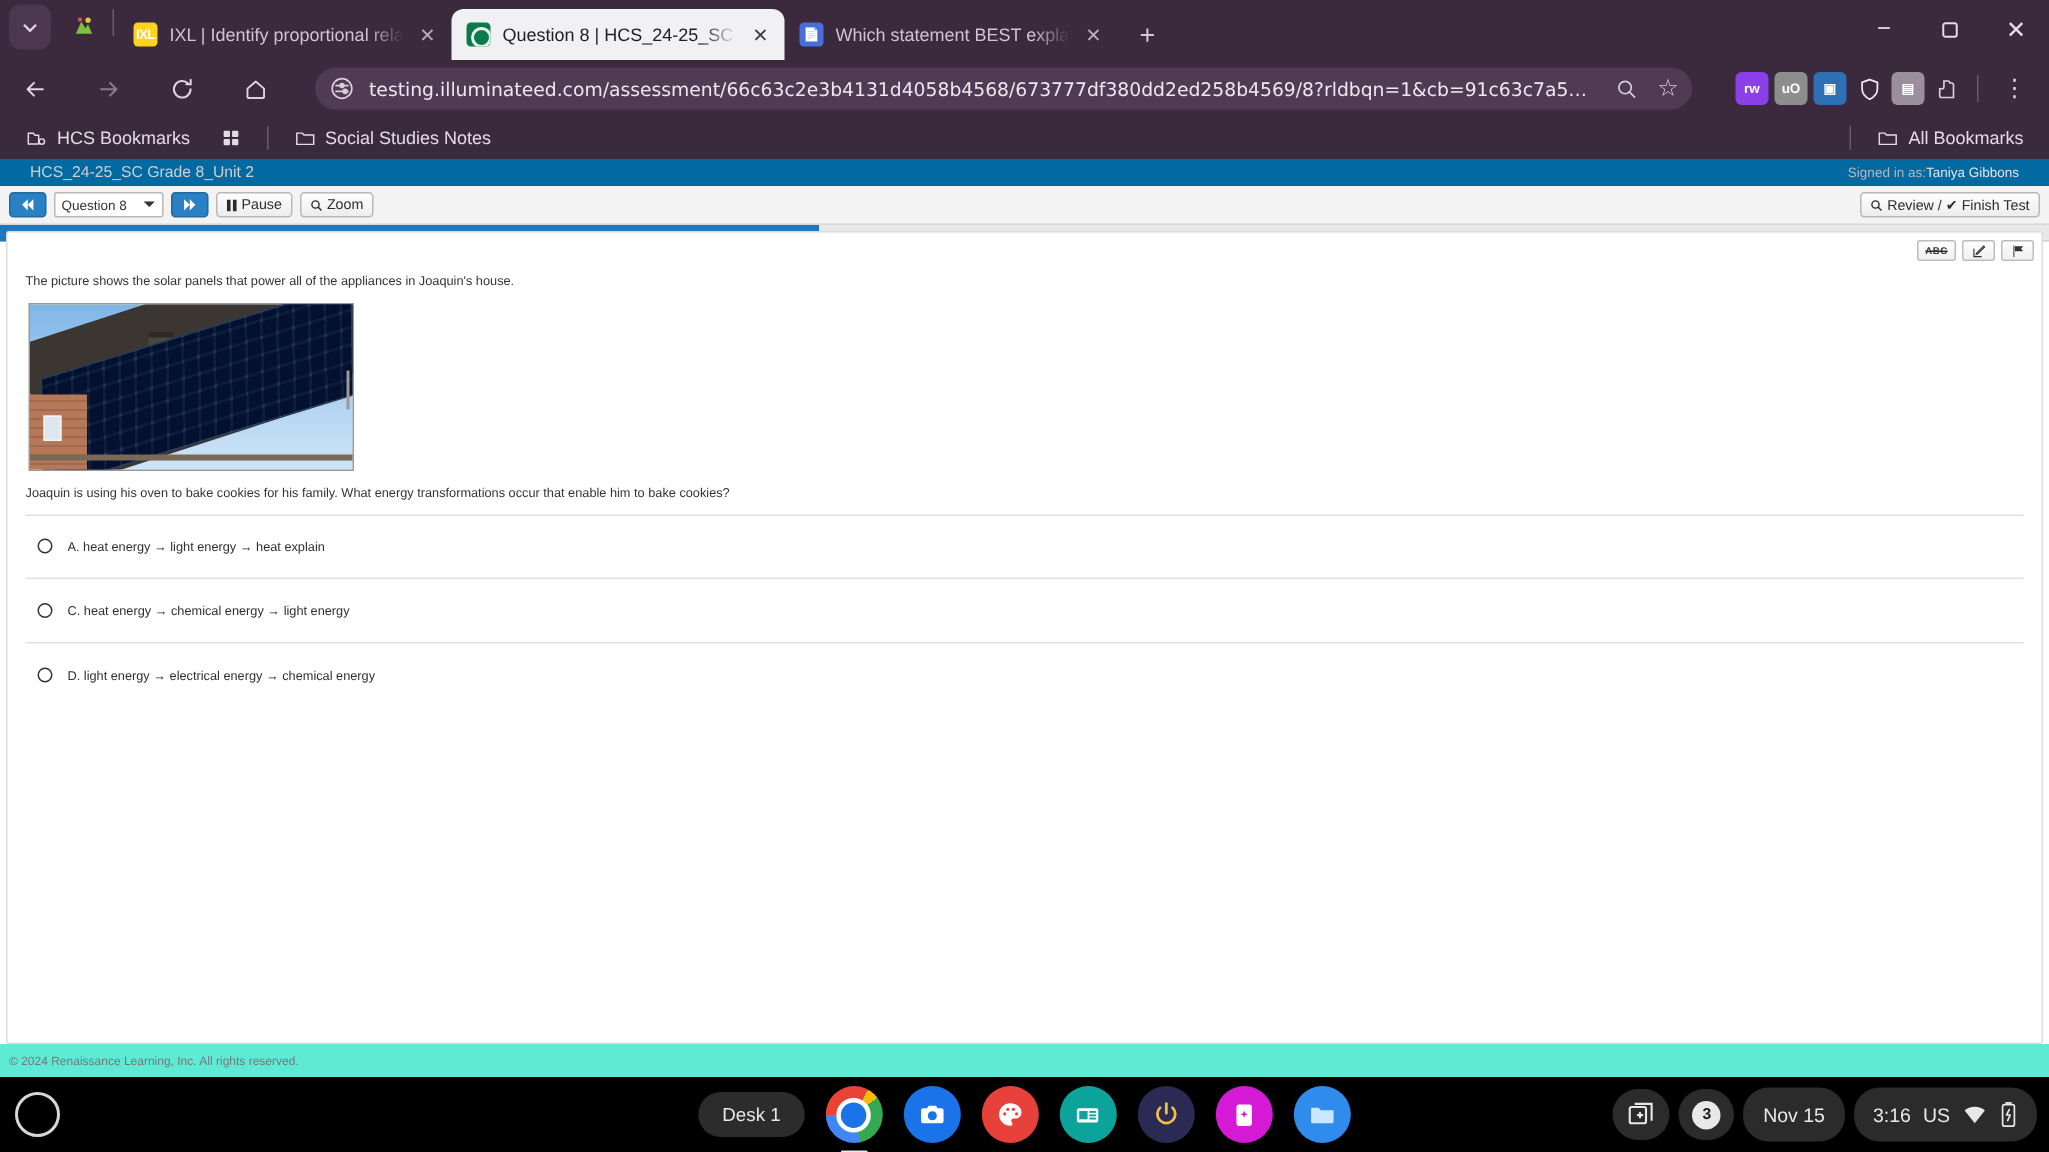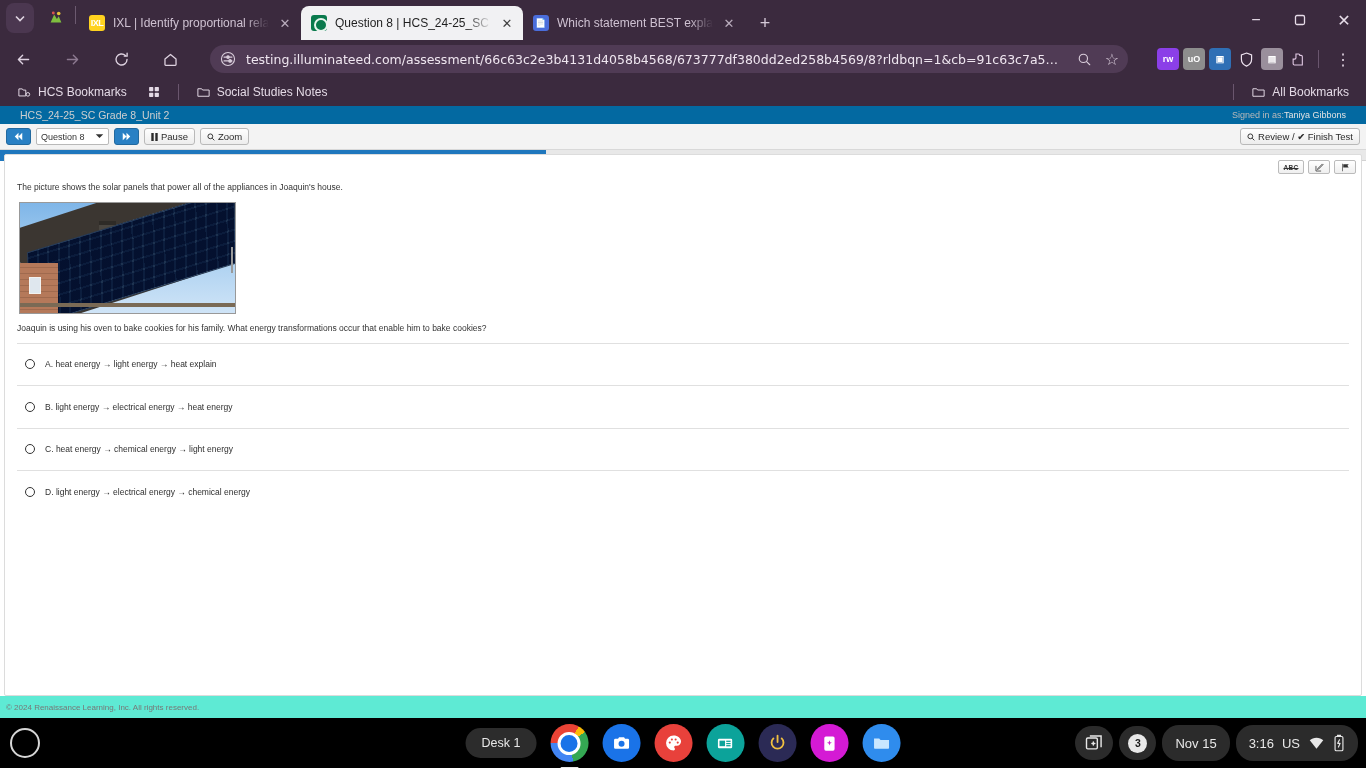--- a/index.html
+++ b/index.html
@@ -551,27 +551,20 @@
 
         <div class="prompt">Joaquin is using his oven to bake cookies for his family. What energy transformations occur that enable him to bake cookies?</div>
         <div class="hr"></div>
 
         <div class="options">
           <div class="opt">
             <div class="radio"></div>
             <div class="opt-text">
               <span>A.</span>
               <span>heat energy → light energy → heat explain</span>
-            </div>
-          </div>
-          <div class="opt">
-            <div class="radio"></div>
-            <div class="opt-text">
-              <span>B.</span>
-              <span>light energy → electrical energy → heat energy</span>
             </div>
           </div>
           <div class="opt">
             <div class="radio"></div>
             <div class="opt-text">
               <span>C.</span>
               <span>heat energy → chemical energy → light energy</span>
             </div>
           </div>
           <div class="opt">

